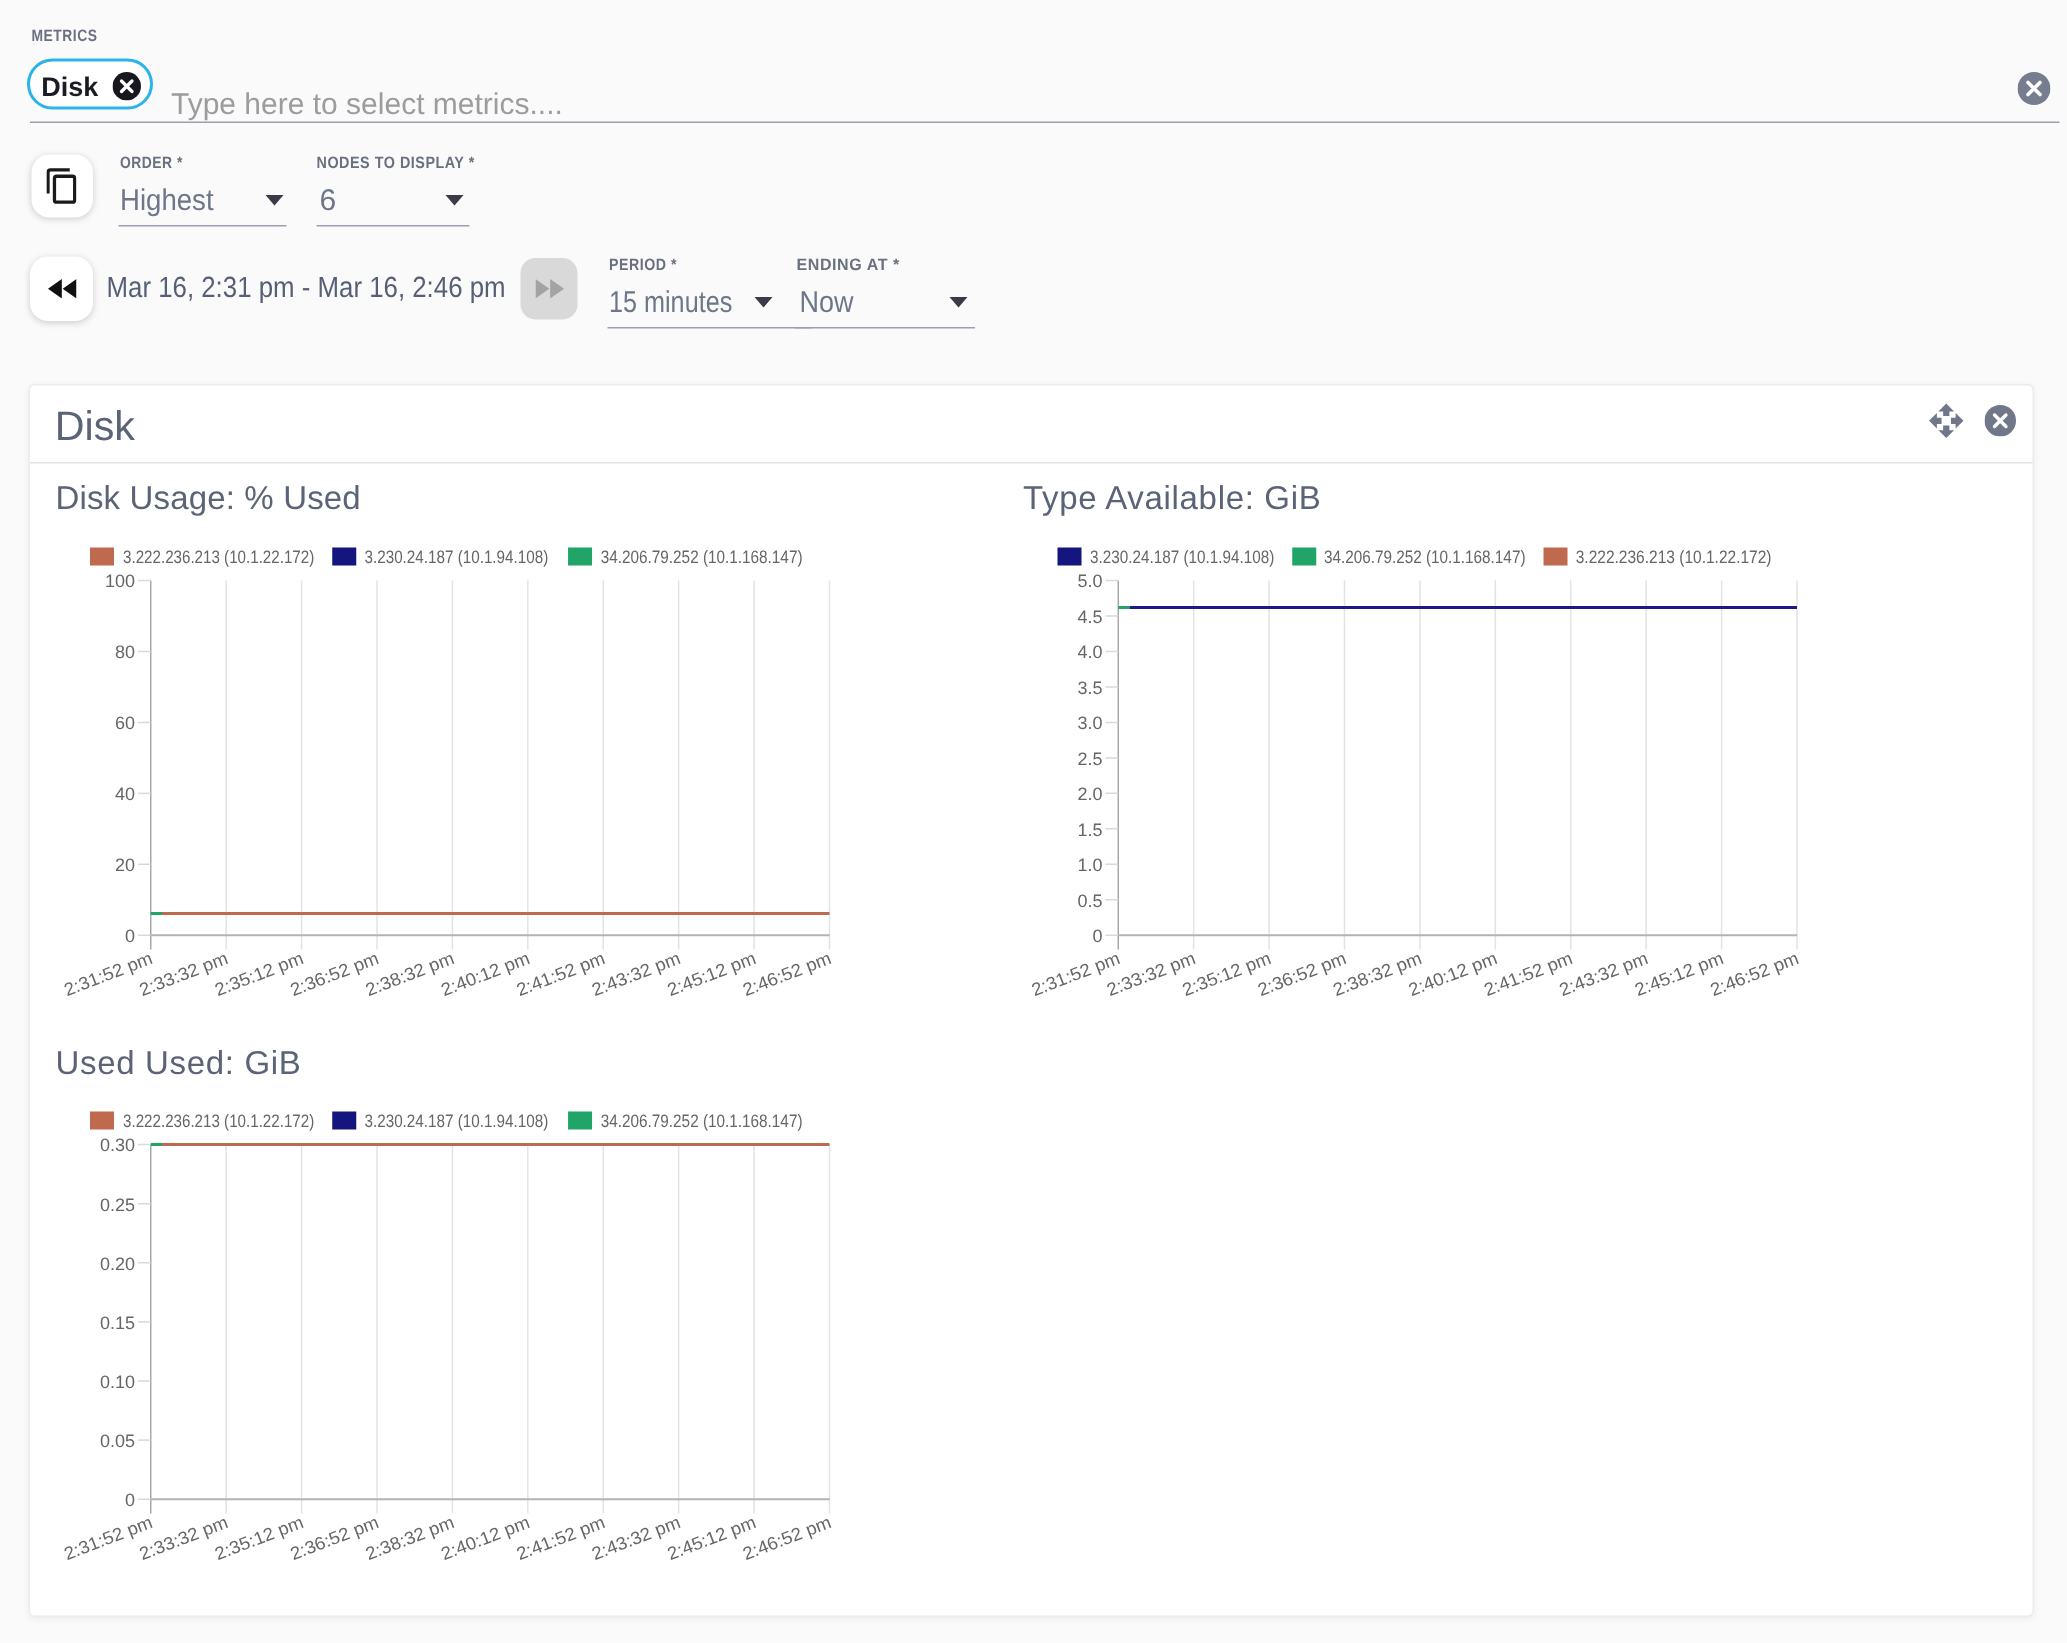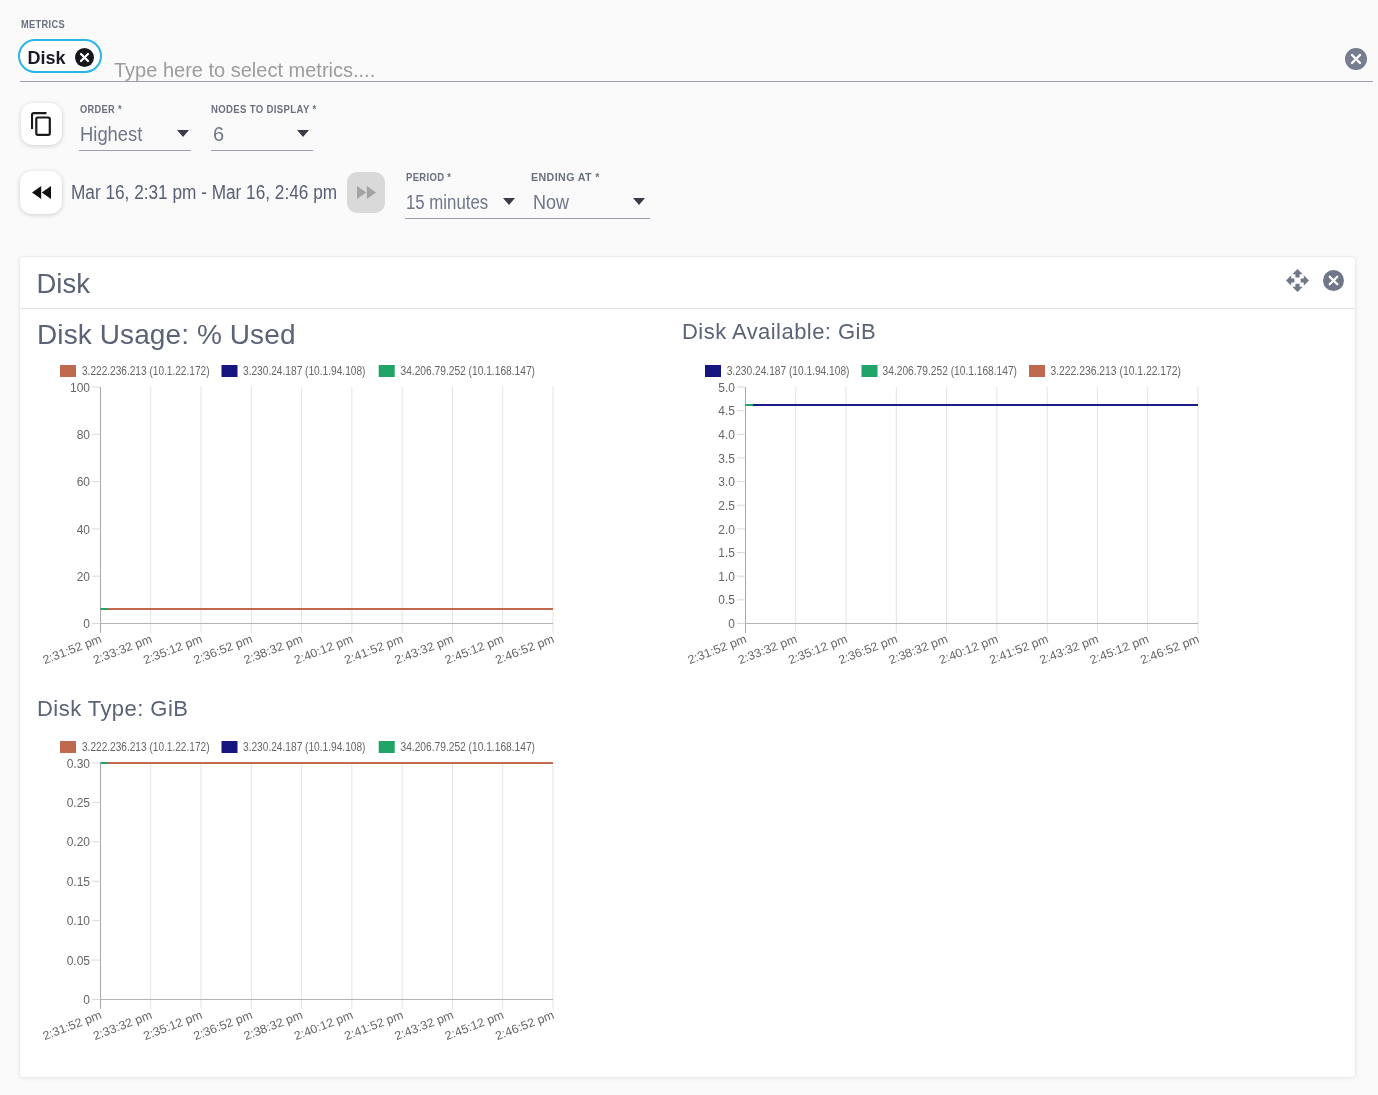--- a/index.html
+++ b/index.html
@@ -86,23 +86,23 @@
     <path fill="#6f7789" d="M10 9h4V6h3l-5-5-5 5h3v3zm-1 1H6V7l-5 5 5 5v-3h3v-4zm14 2l-5-5v3h-3v4h3v3l5-5zm-9 3h-4v3H7l5 5 5-5h-3v-3z"></path>
   </svg>
 
   <svg class="abs" style="left:1322.5px;top:269.5px;" width="21" height="21" viewBox="0 0 21 21">
     <circle cx="10.5" cy="10.5" r="10.5" fill="#6f7789"></circle>
     <path d="M6.7 6.7 L14.3 14.3 M14.3 6.7 L6.7 14.3" stroke="#fff" stroke-width="2.3" stroke-linecap="round"></path>
   </svg>
 
   <div class="abs" style="left:20px;top:307.5px;width:1335px;height:1px;background:#e2e2e2;"></div>
 
-  <div class="abs" style="left:37px;top:318.5px;font-size:28px;letter-spacing:0.1px;color:#5b6377;">Disk Usage: % Used</div>
-  <div class="abs" style="left:682px;top:318.5px;font-size:22px;letter-spacing:0.45px;color:#5b6377;">Disk Available: GiB</div>
-  <div class="abs" style="left:37px;top:695.5px;font-size:22px;letter-spacing:0.45px;color:#5b6377;">Disk Type: GiB</div>
+  <div class="abs" style="left:37px;top:318.5px;font-size:22px;letter-spacing:0.1px;color:#5b6377;">Disk Usage: % Used</div>
+  <div class="abs" style="left:682px;top:318.5px;font-size:22px;letter-spacing:0.45px;color:#5b6377;">Type Available: GiB</div>
+  <div class="abs" style="left:37px;top:695.5px;font-size:22px;letter-spacing:0.45px;color:#5b6377;">Used Used: GiB</div>
 
   <svg class="abs" style="left:36px;top:358px;" width="525" height="320" viewBox="0 0 525 320">
 <rect x="24" y="7" width="16" height="12" fill="#bf6a4f"></rect>
 <text x="46" y="17" font-size="12" fill="#666666" textLength="127.5" lengthAdjust="spacingAndGlyphs">3.222.236.213 (10.1.22.172)</text>
 <rect x="185.5" y="7" width="16" height="12" fill="#15157f"></rect>
 <text x="207" y="17" font-size="12" fill="#666666" textLength="122.5" lengthAdjust="spacingAndGlyphs">3.230.24.187 (10.1.94.108)</text>
 <rect x="342.7" y="7" width="16" height="12" fill="#21a467"></rect>
 <text x="364.5" y="17" font-size="12" fill="#666666" textLength="134.5" lengthAdjust="spacingAndGlyphs">34.206.79.252 (10.1.168.147)</text>
 <line x1="64.50" y1="29.0" x2="64.50" y2="275.0" stroke="#a8a8a8" stroke-width="1"></line>
 <line x1="114.78" y1="29.0" x2="114.78" y2="275.0" stroke="#e3e3e3" stroke-width="1"></line>

